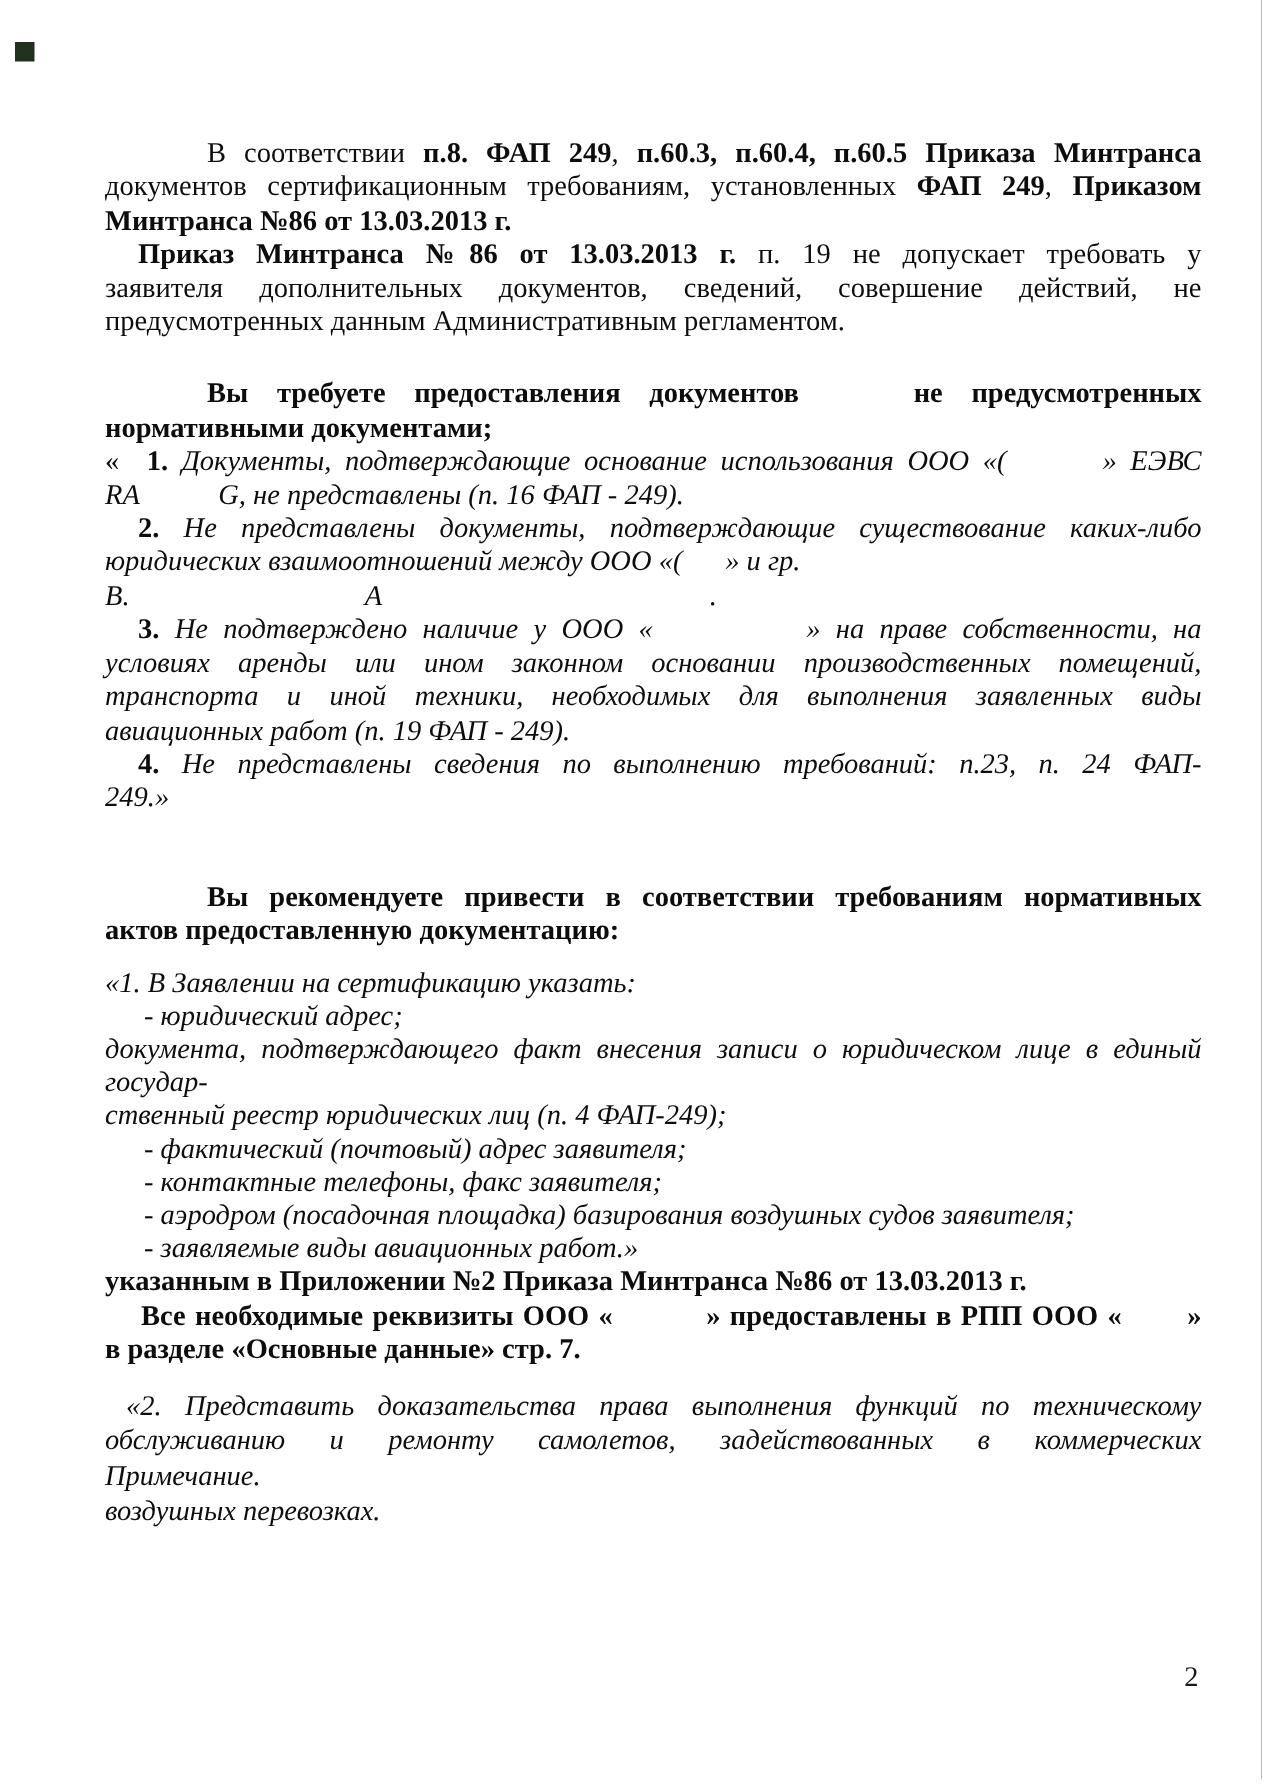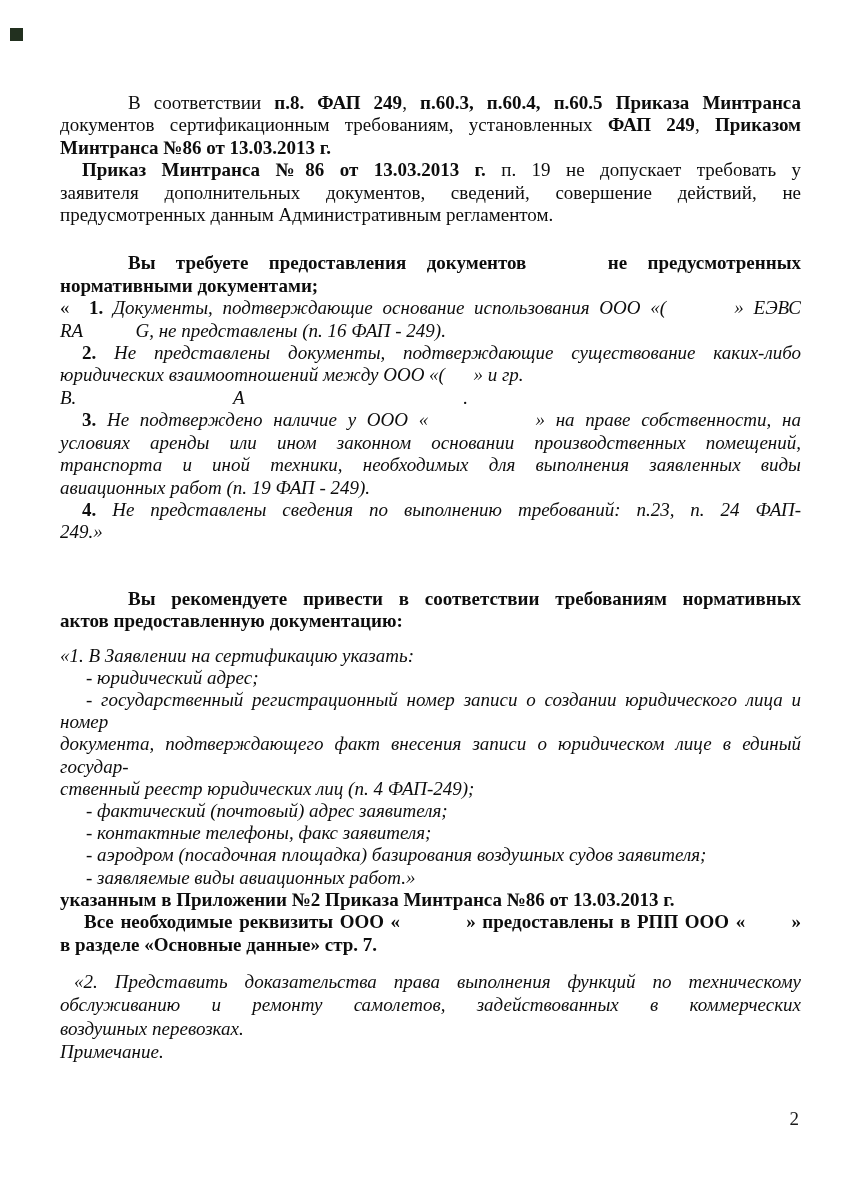--- a/index.html
+++ b/index.html
@@ -8,21 +8,21 @@
     width:841px;height:1190px;
     background:#ffffff;
     overflow:hidden;
     font-family:"Liberation Serif","DejaVu Serif",serif;
     color:#0d0d0d;
   }
   .scan-artifact{
     position:absolute;left:10px;top:28px;width:13px;height:13px;
   }
   .doc{
-    position:absolute;left:60px;right:40px;top:0;
+    position:absolute;left:70px;right:40px;top:0;
     padding-top:92px;
     font-size:19px;line-height:22.4px;
   }
   .line{
     text-align:justify;
     text-align-last:justify;
     min-height:22.4px;
     white-space:normal;
   }
   .line.endline{text-align-last:left;}
@@ -82,35 +82,34 @@
         <div class="line" style="text-indent: 22px;"><span class="b">4.</span><span class="i"> Не представлены сведения по выполнению  требований: п.23, п. 24  ФАП-</span></div>
         <div class="line endline"><span class="i">249.»</span></div>
       </div>
     <div class="sec sec-rec-heading">
         <div class="line" style="text-indent: 68px;"><span class="b">Вы рекомендуете привести в соответствии требованиям нормативных</span></div>
         <div class="line endline"><span class="b">актов предоставленную документацию:</span></div>
       </div>
     <div class="sec sec-recommendations">
         <div class="line endline"><span class="i">«1. В Заявлении на сертификацию указать:</span></div>
         <div class="line endline" style="text-indent: 26px;"><span class="i">- юридический адрес;</span></div>
-        <div class="line" style="text-indent: 26px;"><span class="i">- государственный регистрационный номер записи о создании юридического лица и номер</span></div>
         <div class="line"><span class="i">документа, подтверждающего факт внесения записи о юридическом лице в единый государ-</span></div>
         <div class="line endline"><span class="i">ственный реестр юридических лиц (п. 4 ФАП-249);</span></div>
         <div class="line endline" style="text-indent: 26px;"><span class="i">- фактический (почтовый) адрес заявителя;</span></div>
         <div class="line endline" style="text-indent: 26px;"><span class="i">- контактные телефоны, факс заявителя;</span></div>
         <div class="line endline" style="text-indent: 26px;"><span class="i">- аэродром (посадочная площадка) базирования воздушных судов заявителя;</span></div>
         <div class="line endline" style="text-indent: 26px;"><span class="i">- заявляемые  виды авиационных работ.»</span></div>
       </div>
     <div class="sec sec-statement">
         <div class="line endline"><span class="b">указанным в Приложении №2 Приказа Минтранса №86 от 13.03.2013 г.</span></div>
         <div class="line" style="text-indent: 24px;"><span class="b">Все необходимые реквизиты ООО «&nbsp;&nbsp;&nbsp;&nbsp;&nbsp;&nbsp;&nbsp;&nbsp;&nbsp;&nbsp;» предоставлены в РПП ООО «&nbsp;&nbsp;&nbsp;&nbsp;&nbsp;&nbsp;&nbsp;»</span></div>
         <div class="line endline"><span class="b">в разделе «Основные данные» стр. 7.</span></div>
       </div>
     <div class="sec sec-remark">
         <div class="line" style="text-indent: 14px;"><span class="i">«2. Представить доказательства права выполнения  функций по техническому</span></div>
         <div class="line"><span class="i">обслуживанию и ремонту самолетов, задействованных в коммерческих</span></div>
+        <div class="line endline"><span class="i">Примечание.</span></div>
         <div class="line endline"><span class="i">воздушных перевозках.</span></div>
-        <div class="line endline"><span class="i">Примечание.</span></div>
       </div>
   </div>
 
   <div class="page-number">2</div>
 </div>
 
 </body></html>

